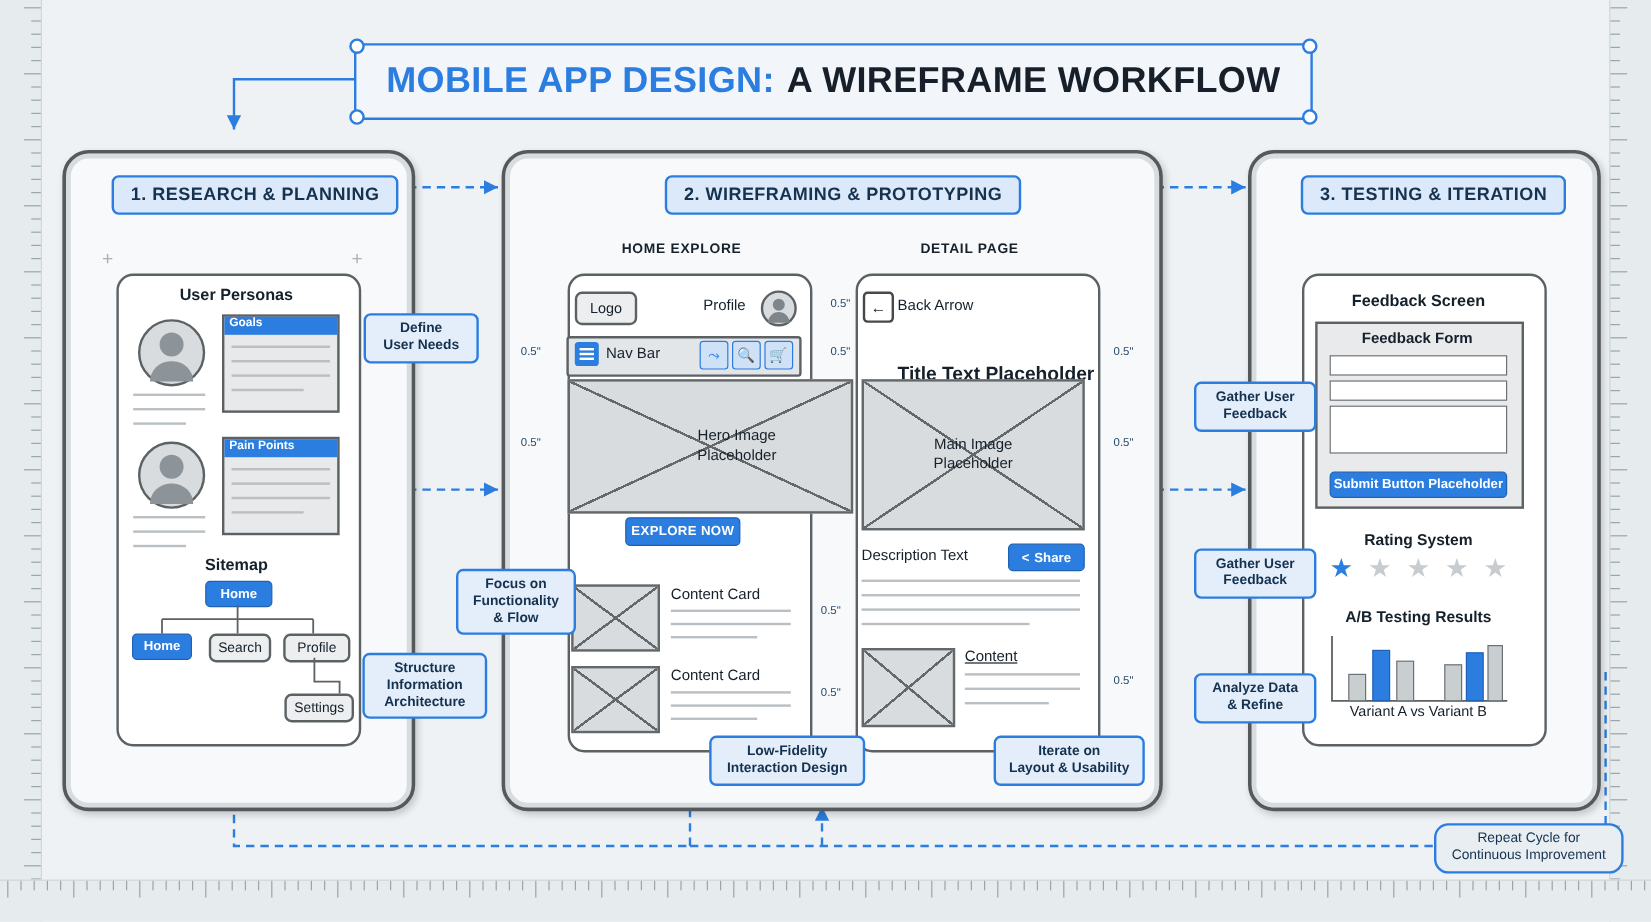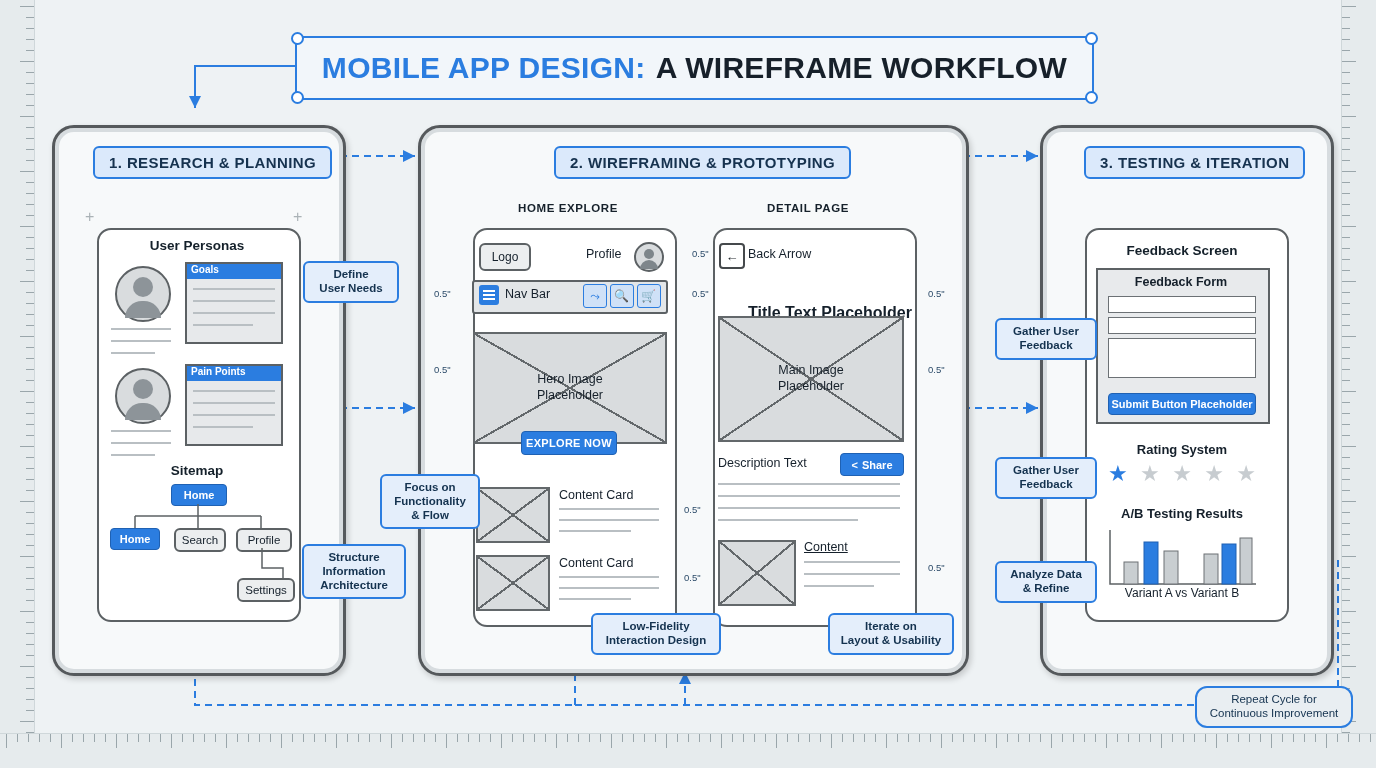--- a/index.html
+++ b/index.html
@@ -574,21 +574,21 @@
   <div style="position:absolute; left:479px; top:285px; width:20px; height:20px; background:#2b7de0; border-radius:3px;">
     <div style="position:absolute; left:4px; top:5px; width:12px; height:2px; background:#fff;"></div>
     <div style="position:absolute; left:4px; top:9px; width:12px; height:2px; background:#fff;"></div>
     <div style="position:absolute; left:4px; top:13px; width:12px; height:2px; background:#fff;"></div>
   </div>
   <div class="lbl" style="left:505px; top:287px; font-size:12.5px;">Nav Bar</div>
   <div style="position:absolute; left:583px; top:284px; width:22px; height:22px; background:#cfe1f7; border:1.5px solid #2b7de0; border-radius:3px; color:#2b7de0; font-size:12px; display:flex; align-items:center; justify-content:center;">⤳</div>
   <div style="position:absolute; left:610px; top:284px; width:22px; height:22px; background:#cfe1f7; border:1.5px solid #2b7de0; border-radius:3px; color:#2b7de0; font-size:12px; display:flex; align-items:center; justify-content:center;">🔍</div>
   <div style="position:absolute; left:637px; top:284px; width:22px; height:22px; background:#cfe1f7; border:1.5px solid #2b7de0; border-radius:3px; color:#2b7de0; font-size:12px; display:flex; align-items:center; justify-content:center;">🛒</div>
 
-  <div class="ph-box" style="left:473px; top:332px; width:190px; height:108px;">
+  <div class="ph-box" style="left:473px; top:316px; width:190px; height:108px;padding-left:44px;">
     <div class="ph-label">Hero Image
 Placeholder</div>
   </div>
   <div class="bluebtn" style="left:521px; top:431px; width:94px; height:22px; font-size:11px; letter-spacing:.3px;">EXPLORE NOW</div>
 
   <div class="ph-box" style="left:476px; top:487px; width:70px; height:52px;"></div>
   <div class="lbl" style="left:559px; top:488px; font-size:12.5px;">Content Card</div>
   <div class="line" style="left:559px; top:508px; width:100px;"></div>
   <div class="line" style="left:559px; top:519px; width:100px;"></div>
   <div class="line" style="left:559px; top:530px; width:72px;"></div>

